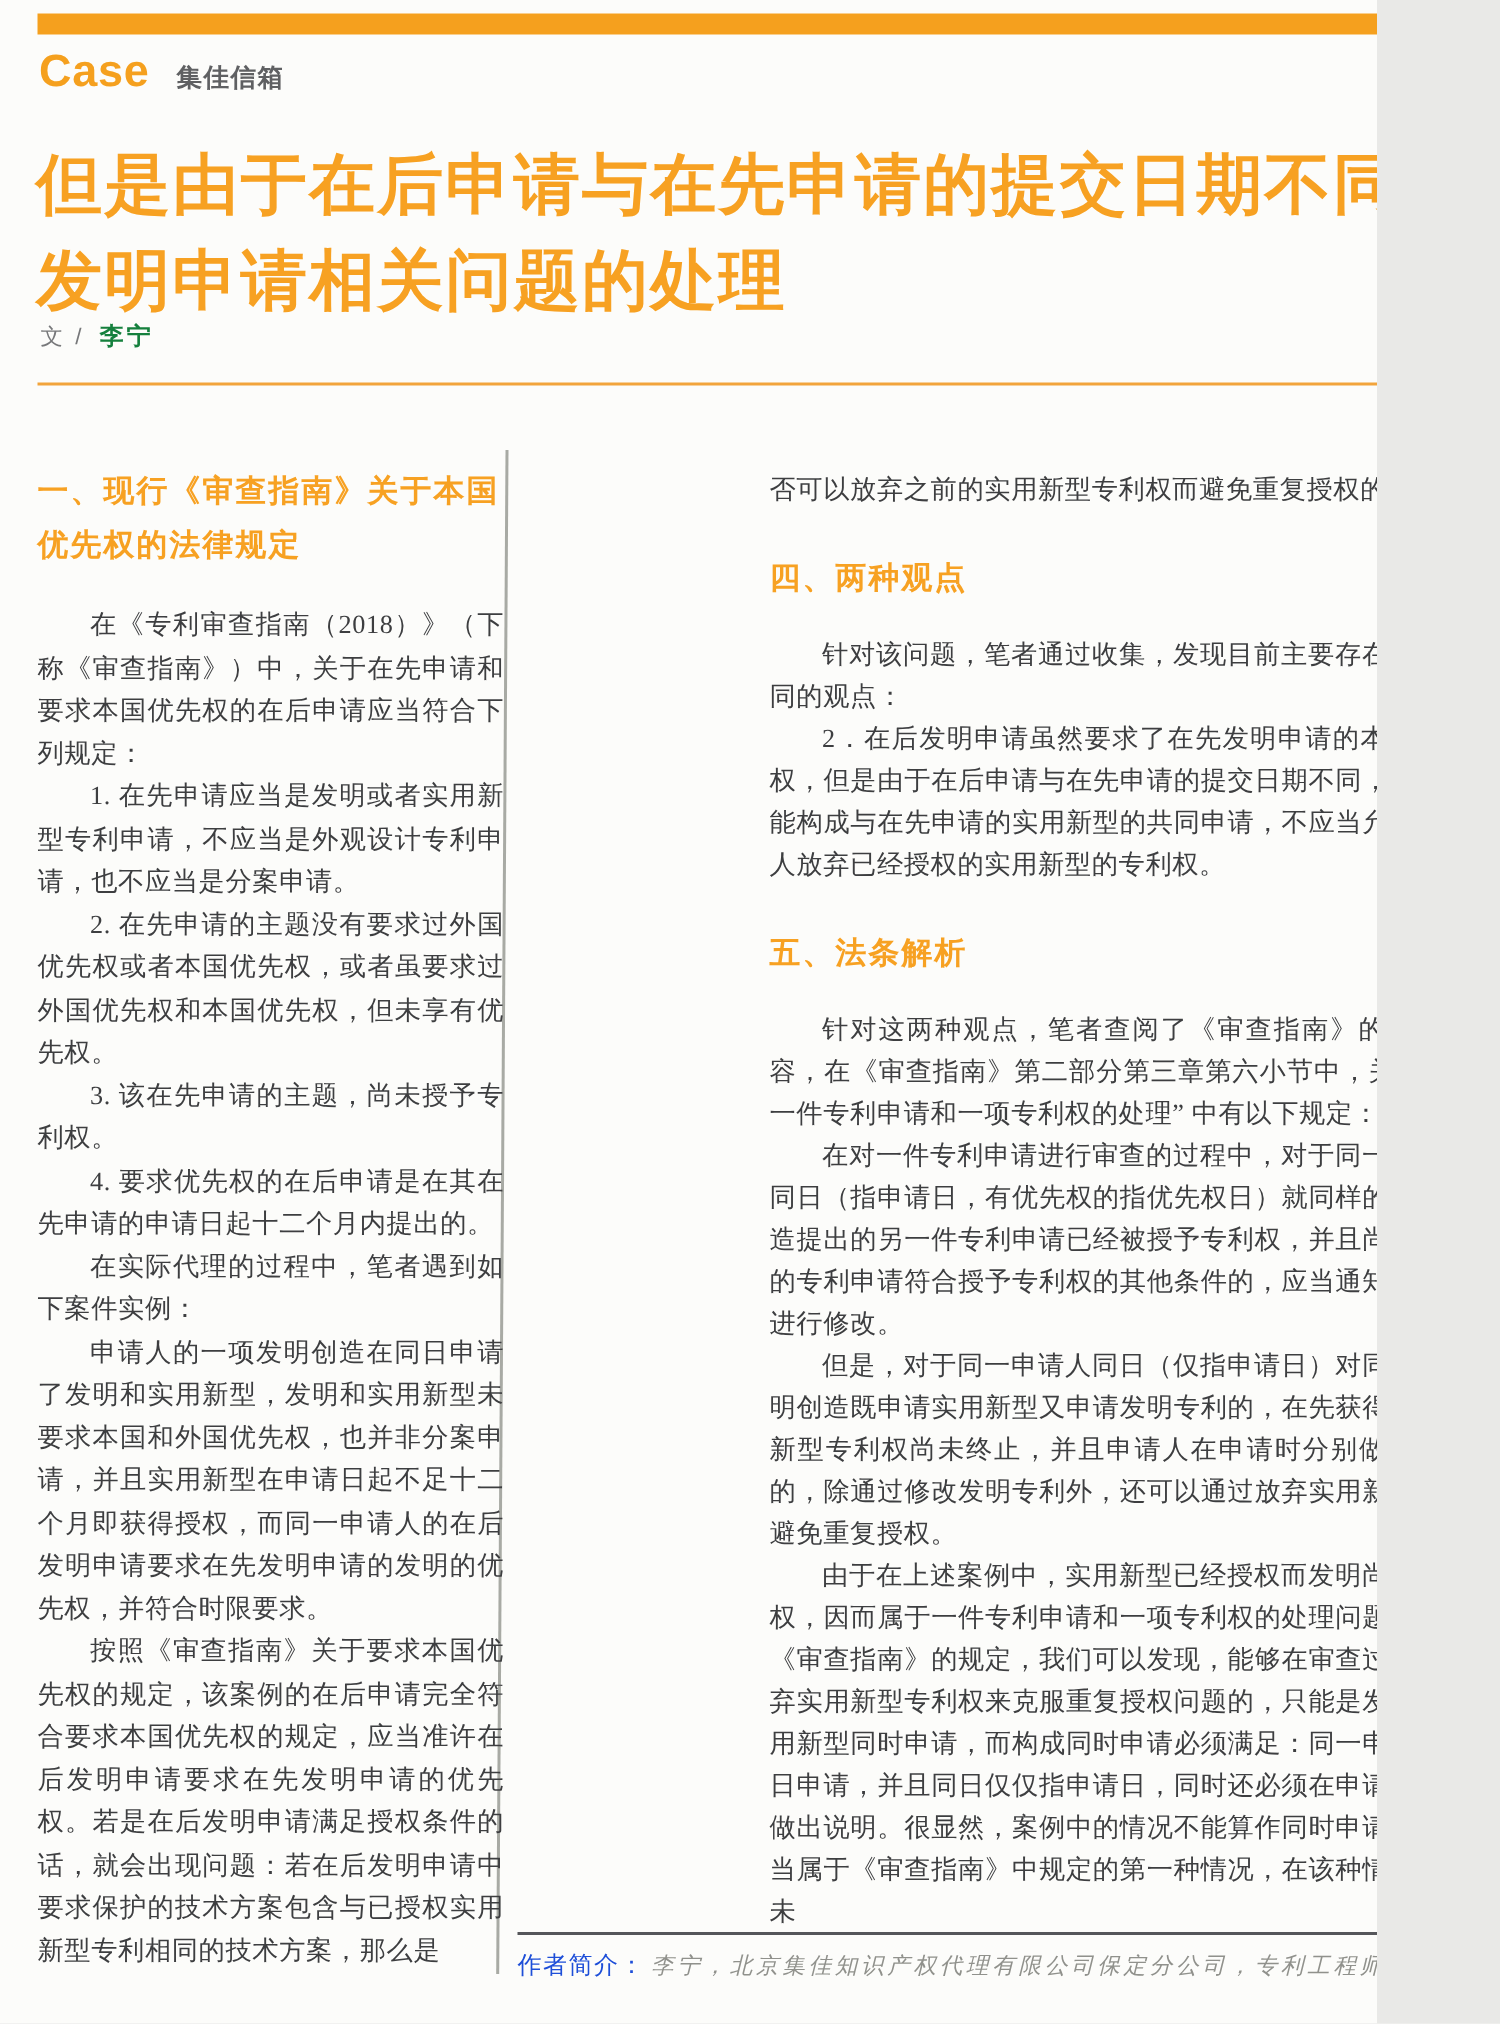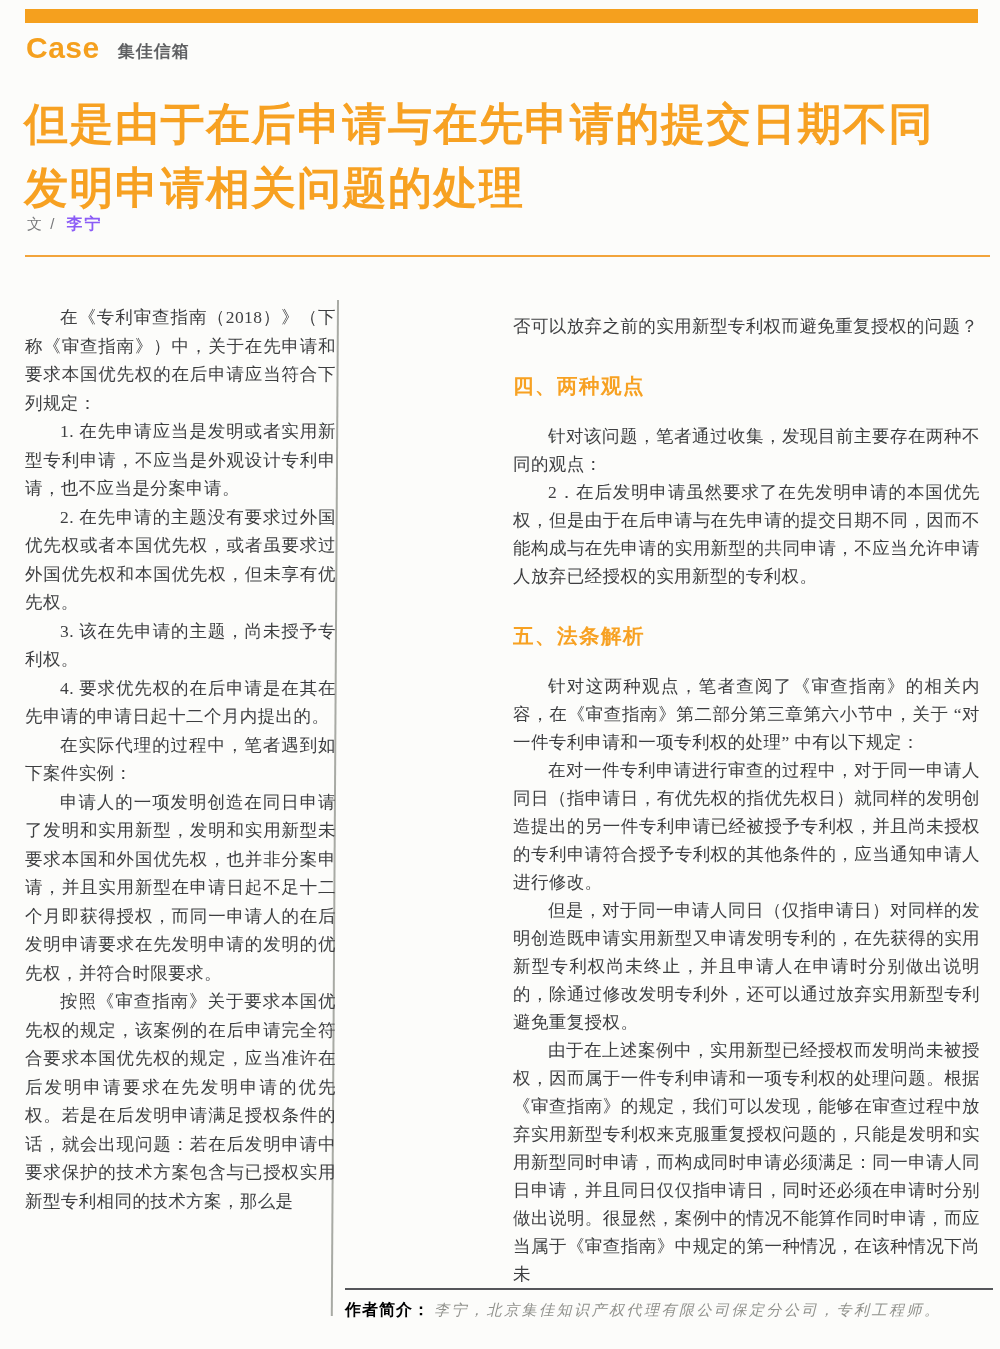--- a/index.html
+++ b/index.html
@@ -1,40 +1,40 @@
 <!DOCTYPE html>
 <html><head>
 <meta charset="utf-8">
 <style>
   * { margin:0; padding:0; box-sizing:border-box; }
   html,body { background:#e9e9e7; }
   body { width:1000px; height:1349px; position:relative; font-family:"Liberation Serif", serif; }
   .page {
-    position:absolute; left:0; top:0; width:1000px; height:1349px;
+    position:absolute; left:0; top:0; width:918px; height:1349px;
     background:#fcfcfa; overflow:hidden;
   }
   .top-bar { position:absolute; left:25px; top:9px; width:953px; height:14px; background:#F5A01E; }
   .case-row { position:absolute; left:26px; top:31px; white-space:nowrap; }
   .case-label {
     color:#F5A01E; font-family:"Liberation Sans", sans-serif; font-weight:bold;
     font-size:30px; letter-spacing:0.5px; display:inline-block; vertical-align:middle;
   }
   .column-name {
     color:#5f6062; font-size:17px; font-family:"Liberation Sans", sans-serif;
     font-weight:bold; margin-left:14px; display:inline-block; vertical-align:middle; padding-top:6px;
     letter-spacing:1px;
   }
   .article-title {
     position:absolute; left:24px; top:92px; width:956px;
     color:#F7A122; font-family:"Liberation Sans", sans-serif; font-weight:bold;
     font-size:44px; line-height:64px; letter-spacing:1.5px;
   }
   .title-line { display:block; }
   .byline { position:absolute; left:27px; top:214px; font-size:15px; color:#77787a; font-family:"Liberation Sans", sans-serif; letter-spacing:2px; }
-  .byline .author { color:#8b5cf6; font-weight:bold; margin-left:4px; font-size:16px; }
+  .byline .author { color:#15803d; font-weight:bold; margin-left:4px; font-size:16px; }
   .title-rule { position:absolute; left:25px; top:255px; width:965px; height:2px; background:#F2A43B; }
   .divider {
     position:absolute; left:337px; top:300px; width:2px; height:1016px;
     background:#a8aaa4; transform:rotate(0.35deg); transform-origin:top center;
   }
   .col { position:absolute; color:#3d3e40; font-size:17.5px; text-align:justify; }
   .col-left  { left:25px;  top:303px; width:311px; }
   .col-right { left:513px; top:312px; width:467px; }
   .sec-heading {
     font-family:"Liberation Sans", sans-serif; color:#F7A122; font-weight:bold;
@@ -42,21 +42,21 @@
     margin:30px 0 20px;
   }
   .sec-heading:first-child { margin-top:7px; }
   .body-para { line-height:28.5px; letter-spacing:0.4px; text-justify:inter-character; }
   .col-right .body-para { line-height:28px; }
   .col-right .sec-heading { margin:28px 0 18px; }
   .col-right .sec-heading:first-child { margin-top:24px; }
   .indent { text-indent:2em; }
   .footer-rule { position:absolute; left:345px; top:1288px; width:648px; height:2px; background:#55565a; }
   .footer { position:absolute; left:345px; top:1300px; width:650px; white-space:nowrap; }
-  .footer-label { font-family:"Liberation Sans", sans-serif; font-weight:bold; color:#000000; font-size:16px; letter-spacing:1px; }
+  .footer-label { font-family:"Liberation Sans", sans-serif; font-weight:normal; color:#1d4ed8; font-size:16px; letter-spacing:1px; }
   .footer-text { color:#90918c; font-style:italic; letter-spacing:2.5px; font-size:15px; }
 </style>
 </head>
 <body>
 
 <div class="page">
 
   <div class="top-bar"></div>
 
   <div class="case-row">
@@ -72,20 +72,21 @@
   <div class="byline">
     <span>文 /</span>
     <span class="author">李宁</span>
   </div>
 
   <div class="title-rule"></div>
 
   <div class="divider"></div>
 
   <div class="col col-left" id="col-left">
+      <h2 class="sec-heading">一、现行《审查指南》关于本国优先权的法律规定</h2>
       <p class="body-para indent">在《专利审查指南（2018）》（下称《审查指南》）中，关于在先申请和要求本国优先权的在后申请应当符合下列规定：</p>
       <p class="body-para indent">1. 在先申请应当是发明或者实用新型专利申请，不应当是外观设计专利申请，也不应当是分案申请。</p>
       <p class="body-para indent">2. 在先申请的主题没有要求过外国优先权或者本国优先权，或者虽要求过外国优先权和本国优先权，但未享有优先权。</p>
       <p class="body-para indent">3. 该在先申请的主题，尚未授予专利权。</p>
       <p class="body-para indent">4. 要求优先权的在后申请是在其在先申请的申请日起十二个月内提出的。</p>
       <p class="body-para indent">在实际代理的过程中，笔者遇到如下案件实例：</p>
       <p class="body-para indent">申请人的一项发明创造在同日申请了发明和实用新型，发明和实用新型未要求本国和外国优先权，也并非分案申请，并且实用新型在申请日起不足十二个月即获得授权，而同一申请人的在后发明申请要求在先发明申请的发明的优先权，并符合时限要求。</p>
       <p class="body-para indent">按照《审查指南》关于要求本国优先权的规定，该案例的在后申请完全符合要求本国优先权的规定，应当准许在后发明申请要求在先发明申请的优先权。若是在后发明申请满足授权条件的话，就会出现问题：若在后发明申请中要求保护的技术方案包含与已授权实用新型专利相同的技术方案，那么是</p>
     </div>
 

